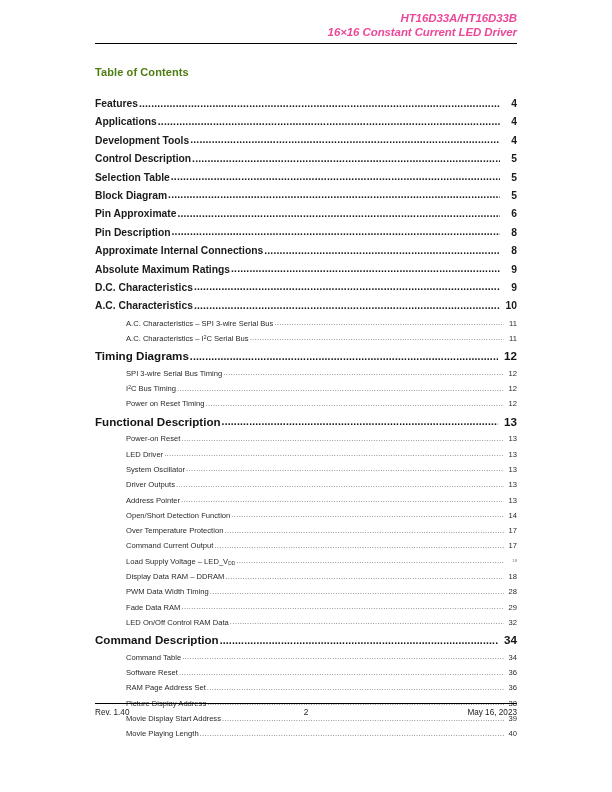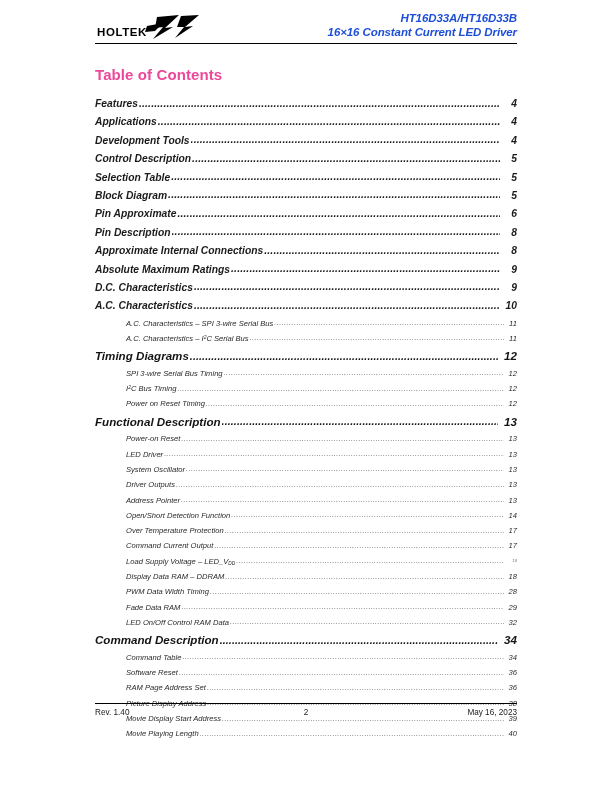--- a/index.html
+++ b/index.html
@@ -41,21 +41,21 @@
   }
   .logo svg { display: block; }
 
   .header-titles {
     position: absolute;
     right: 0;
     top: 0;
     text-align: right;
     font-style: italic;
     font-weight: bold;
-    color: #1d4ed8;
+    color: #ec4899;
   }
   .header-line1 {
     font-size: 11.5px;
     line-height: 13.5px;
     letter-spacing: -0.1px;
   }
   .header-line2 {
     font-size: 11.5px;
     line-height: 13.5px;
     letter-spacing: -0.1px;
@@ -67,39 +67,38 @@
     width: 422px;
     height: 0;
     border-top: 1.3px solid #000;
   }
 
   
   .toc-title {
     position: absolute;
     left: 95px;
     top: 66px;
-    font-size: 15px;
+    font-size: 11px;
     font-weight: bold;
     letter-spacing: 0.1px;
-    color: #ec4899;
+    color: #4d7c0f;
   }
 
   
   .toc {
     position: absolute;
     left: 95px;
     top: 98px;
     width: 422px;
   }
   .toc-row {
     display: flex;
     align-items: baseline;
     width: 100%;
     white-space: nowrap;
-    font-style: italic;
   }
   .toc-label {
     flex: 0 0 auto;
   }
   .toc-dots {
     flex: 1 1 auto;
     overflow: hidden;
     white-space: nowrap;
     margin: 0 1px;
     min-width: 4px;
@@ -214,32 +213,20 @@
     right: 0; top: 0;
   }
 </style>
 </head>
 <body>
 
 <div class="page">
 
   <div class="header">
 
-    <div class="logo">
-      <svg width="120" height="30" viewBox="0 0 120 30">
-
-        <path d="M62 3 L84 1 L70 14 L78 13 L58 25 L68 13 L60 14 Z" fill="#000"></path>
-        <path d="M86 2 L104 1 L90 13 L98 12 L80 24 L89 13 L82 13 Z" fill="#000"></path>
-        <path d="M52 12 L68 9 L60 17 L50 18 Z" fill="#000"></path>
-
-        <g fill="#000" font-family="Liberation Sans, sans-serif" font-size="11.5" font-weight="bold">
-          <text x="2" y="22" letter-spacing="0.6">HOLTEK</text>
-        </g>
-      </svg>
-    </div>
 
     <div class="header-titles">
       <div class="header-line1">HT16D33A/HT16D33B</div>
       <div class="header-line2">16×16 Constant Current LED Driver</div>
     </div>
   </div>
   <div class="header-rule"></div>
 
   <div class="toc-title">Table of Contents</div>
 

